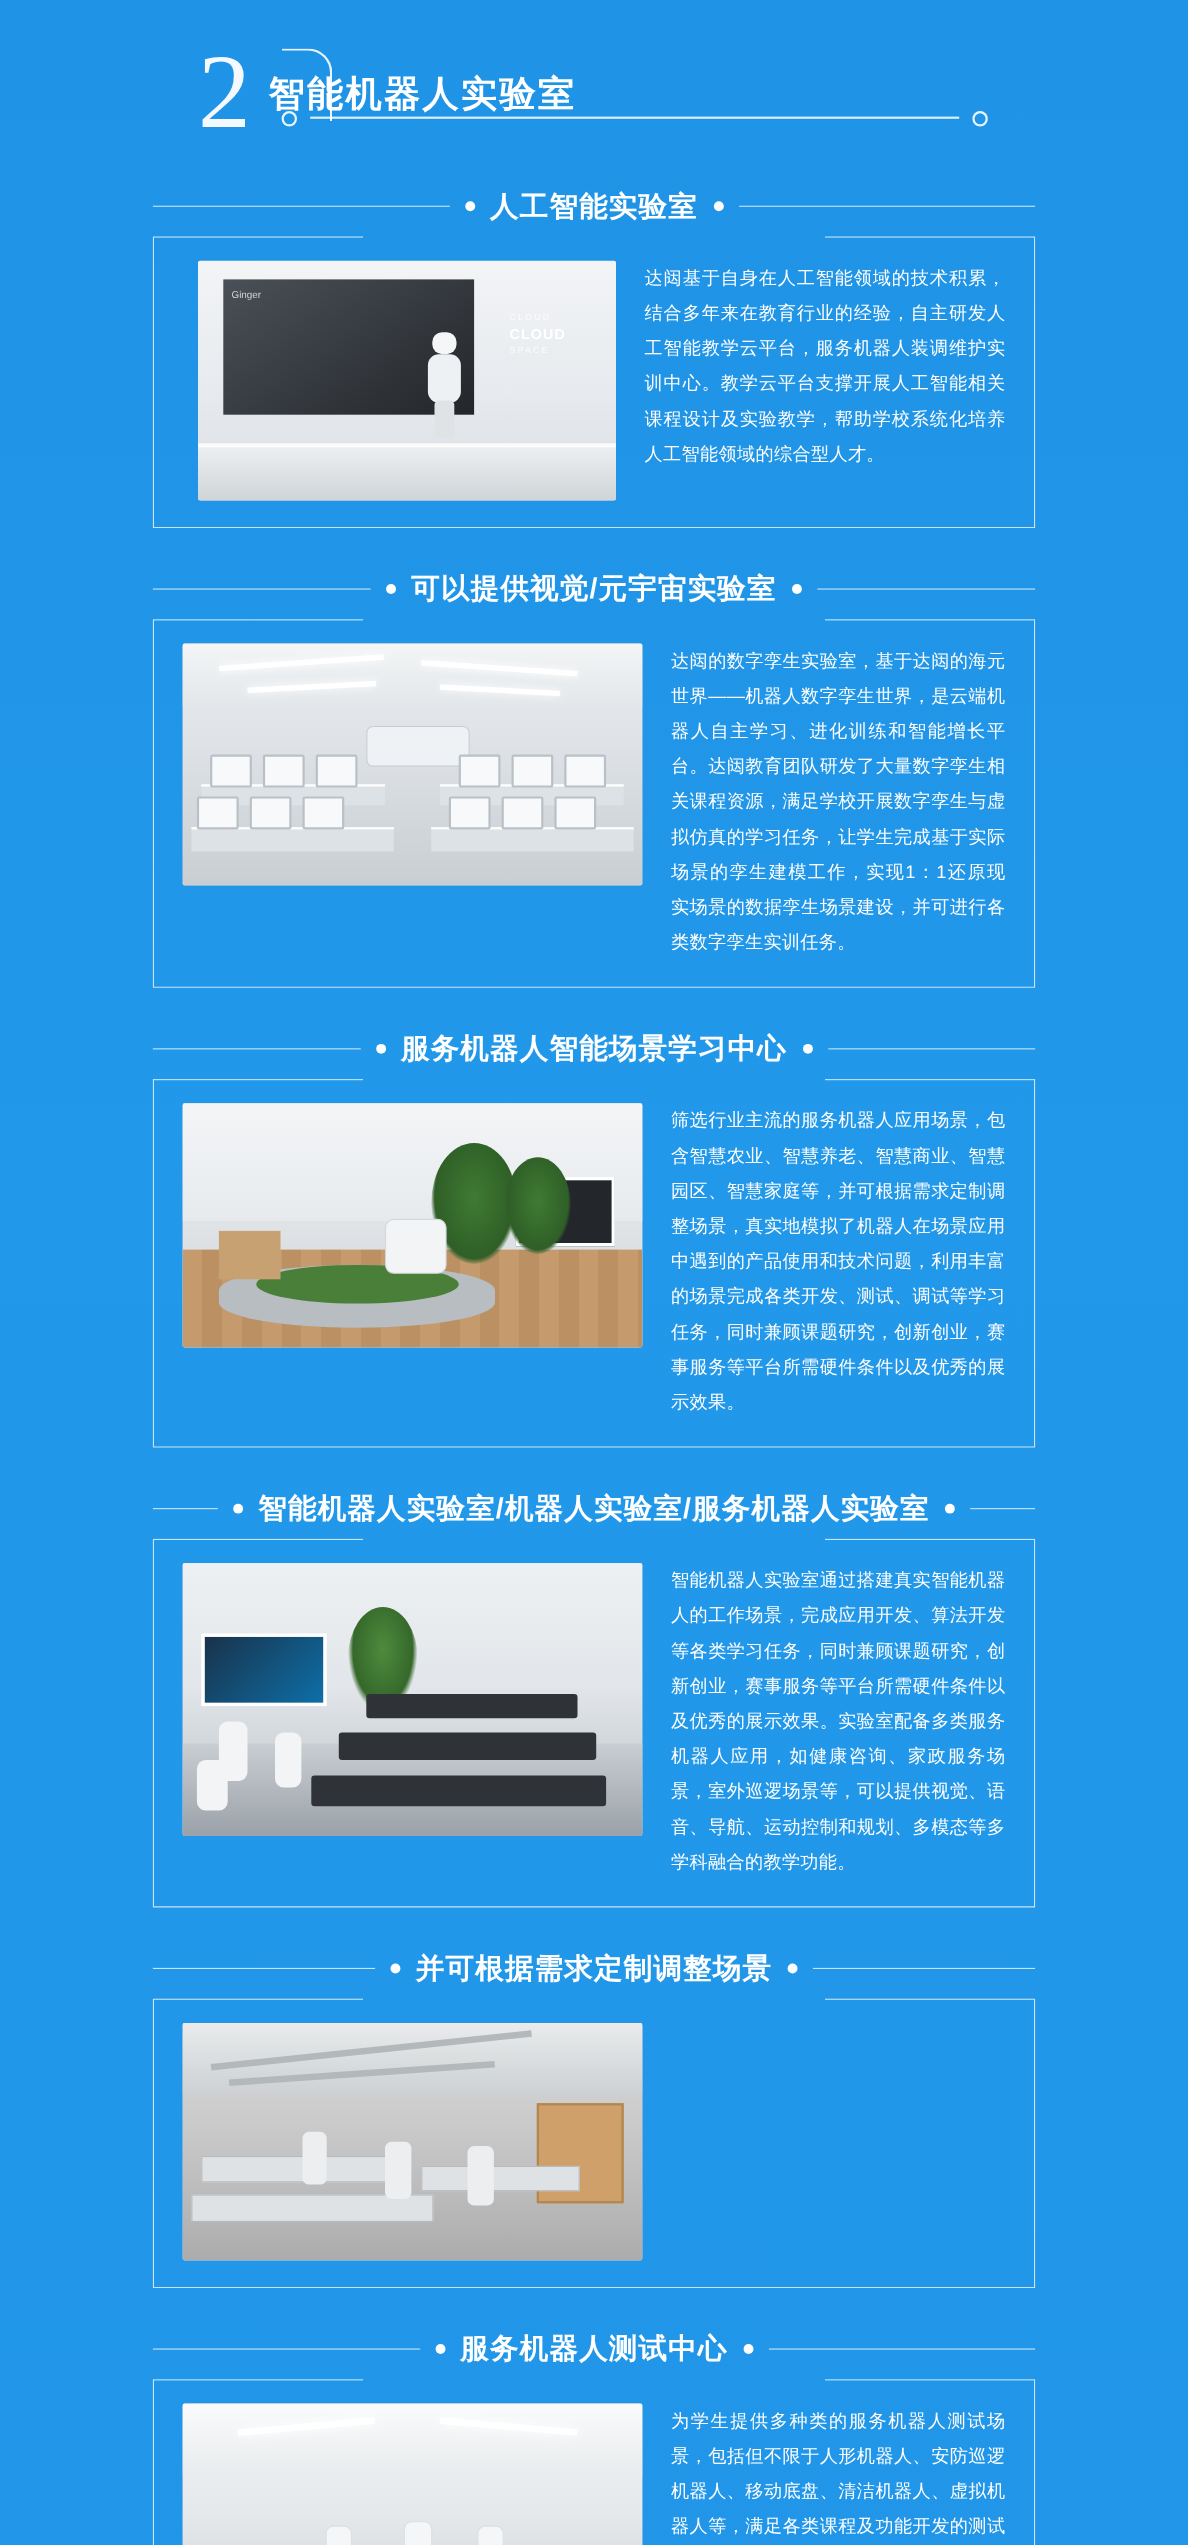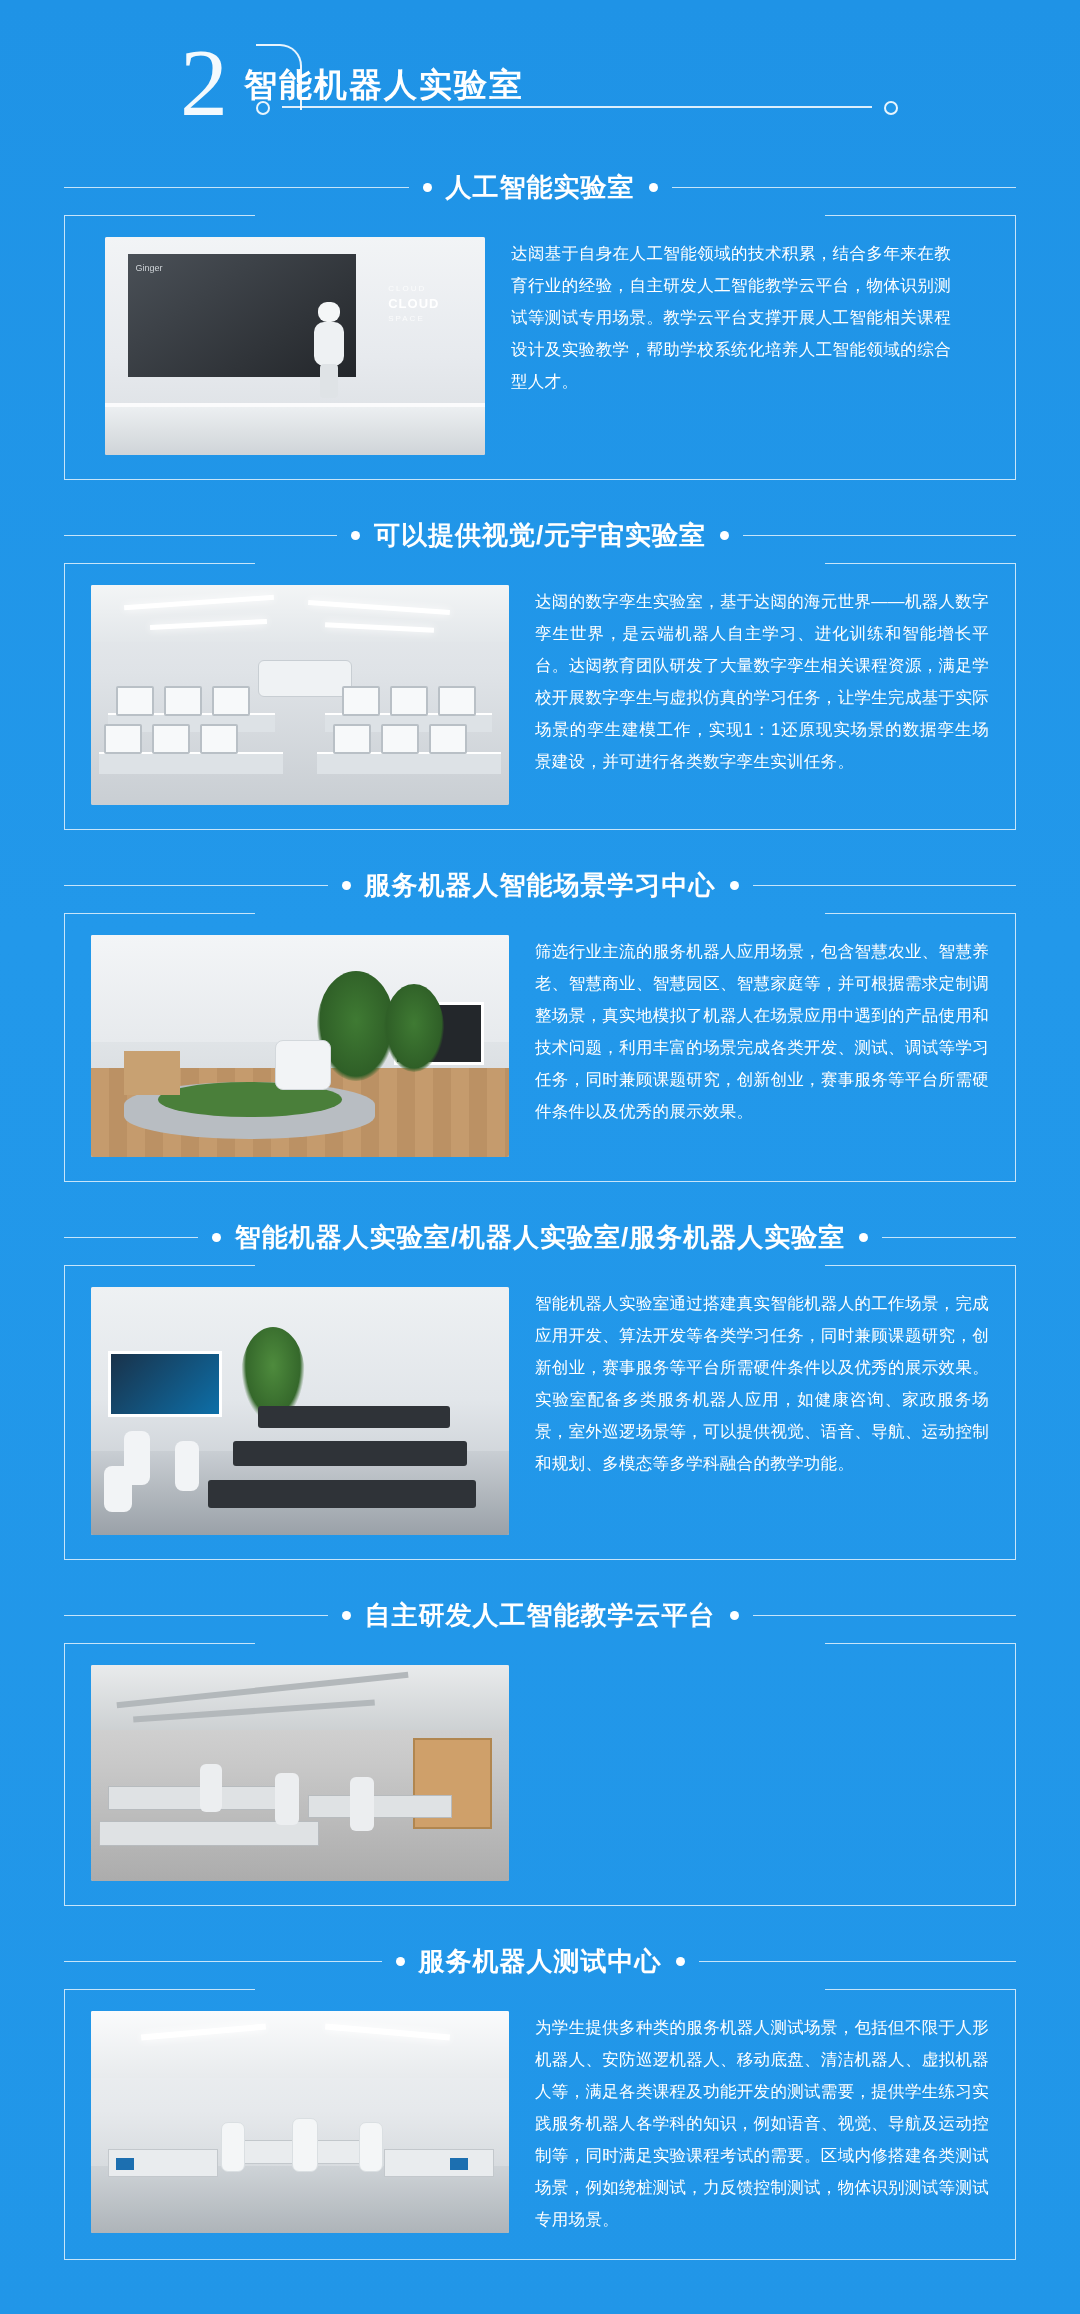--- a/index.html
+++ b/index.html
@@ -73,21 +73,21 @@
     position:absolute;
     left:136px;top:44px;
     width:44px;height:64px;
     border-right:2px solid rgba(255,255,255,.9);
     border-top:2px solid rgba(255,255,255,.9);
     border-radius:0 22px 0 0;
   }
 
   
   .section{
-    width:952px;
+    width:802px;
     margin:0 auto 38px auto;
     position:relative;
   }
   .sec-head{
     display:flex;
     align-items:center;
     justify-content:center;
     gap:14px;
     margin-bottom:10px;
   }
@@ -248,21 +248,21 @@
           <span>SPACE</span>
         </div>
         <div class="ai-robot">
           <div class="hd"></div>
             <div class="bd"></div>
             <div class="lg"></div>
         </div>
         <div class="ai-strip"></div>
         <div class="ai-desk"></div>
       </div>
-      <div class="text">达闼基于自身在人工智能领域的技术积累，结合多年来在教育行业的经验，自主研发人工智能教学云平台，物体识别测试等测试专用场景。教学云平台支撑开展人工智能相关课程设计及实验教学，帮助学校系统化培养人工智能领域的综合型人才。</div>
+      <div class="text">达闼基于自身在人工智能领域的技术积累，结合多年来在教育行业的经验，自主研发人工智能教学云平台，服务机器人装调维护实训中心。教学云平台支撑开展人工智能相关课程设计及实验教学，帮助学校系统化培养人工智能领域的综合型人才。</div>
     </div>
   </div>
 
   <div class="section s2">
     <div class="sec-head">
       <div class="line"></div>
       <div class="dot"></div>
       <div class="sec-title">可以提供视觉/元宇宙实验室</div>
       <div class="dot"></div>
       <div class="line"></div>
@@ -352,21 +352,21 @@
         <div class="rb-rob" style="left:3%;top:72%;width:28px;height:46px;"></div>
       </div>
       <div class="text">智能机器人实验室通过搭建真实智能机器人的工作场景，完成应用开发、算法开发等各类学习任务，同时兼顾课题研究，创新创业，赛事服务等平台所需硬件条件以及优秀的展示效果。实验室配备多类服务机器人应用，如健康咨询、家政服务场景，室外巡逻场景等，可以提供视觉、语音、导航、运动控制和规划、多模态等多学科融合的教学功能。</div>
     </div>
   </div>
 
   <div class="section s5">
     <div class="sec-head">
       <div class="line"></div>
       <div class="dot"></div>
-      <div class="sec-title">自主研发人工智能教学云平台</div>
+      <div class="sec-title">并可根据需求定制调整场景</div>
       <div class="dot"></div>
       <div class="line"></div>
     </div>
     <div class="card">
       <div class="thumb">
         <div class="ph gs-bg"></div>
         <div class="gs-ceil"></div>
         <div class="gs-beam" style="left:6%;top:10%;width:70%;transform:rotate(-6deg);"></div>
         <div class="gs-beam" style="left:10%;top:20%;width:58%;transform:rotate(-4deg);"></div>
         <div class="gs-cab"></div>

